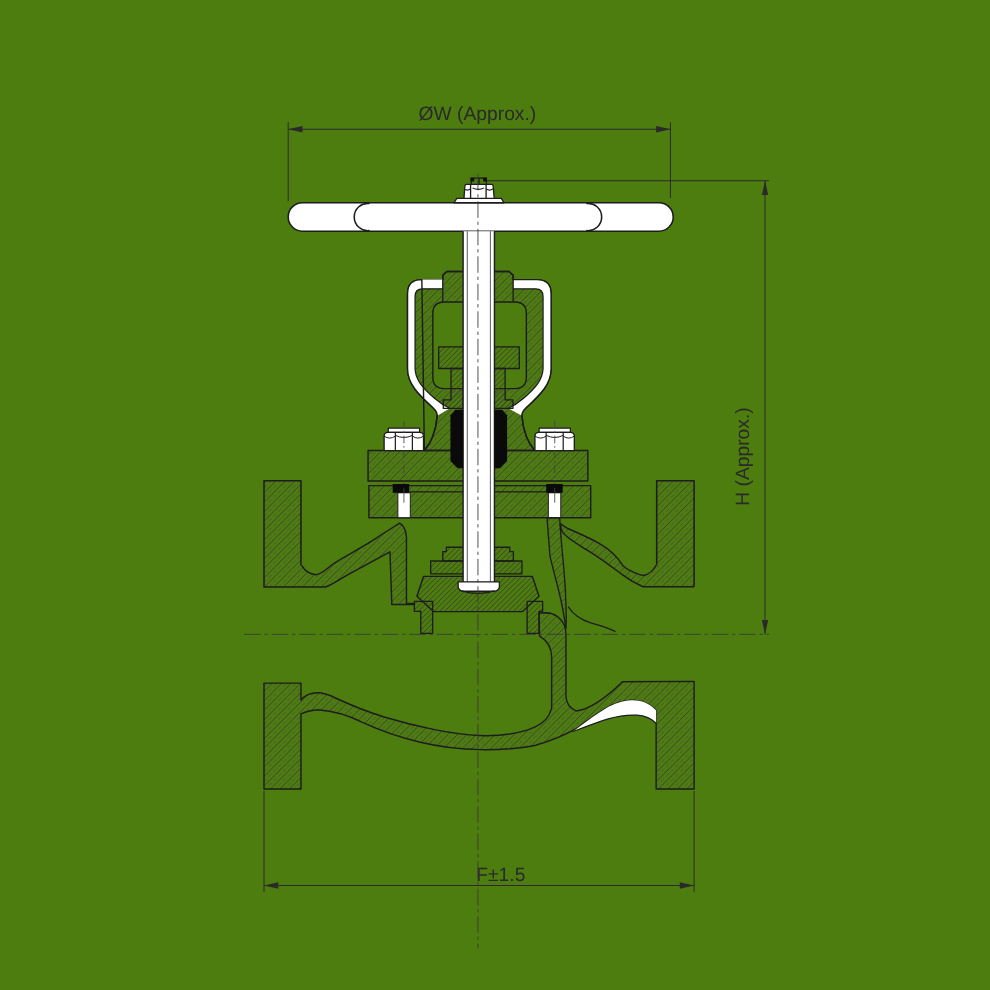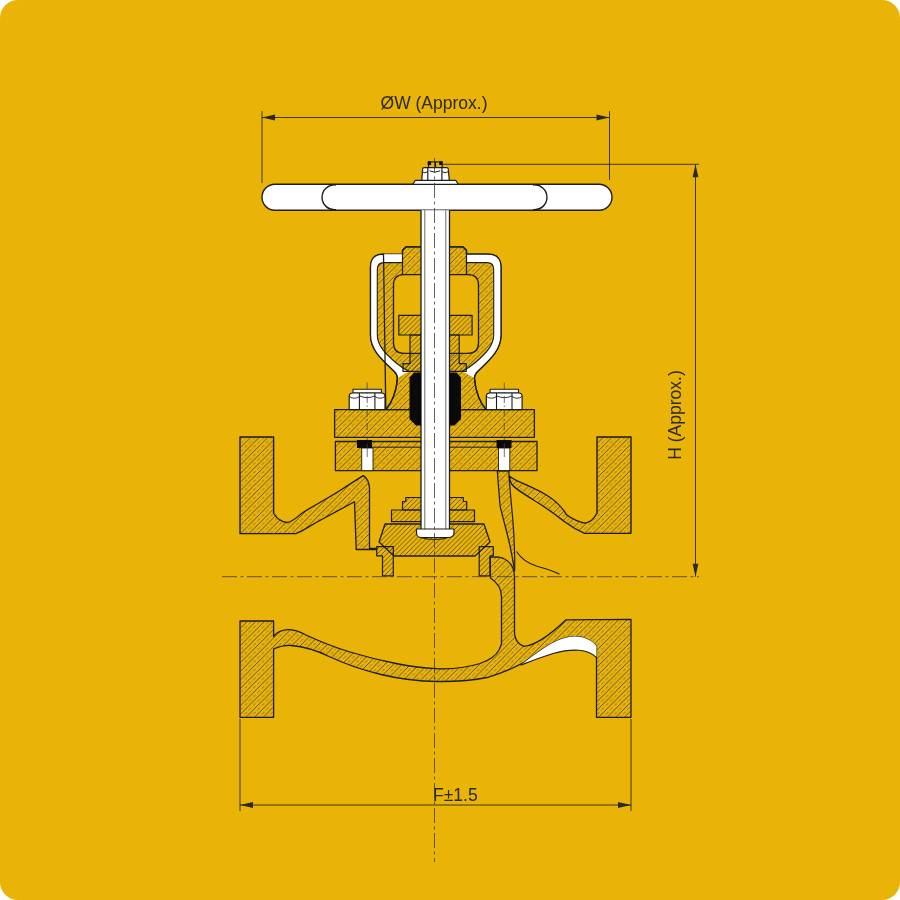--- a/index.html
+++ b/index.html
@@ -1,16 +1,16 @@
 <!DOCTYPE html>
 <html><head>
 <meta charset="utf-8">
 <style>
   html,body{margin:0;padding:0;background:#fff;}
-  #page{width:900px;height:900px;background:#eab308;position:relative;font-family:"Liberation Sans", sans-serif;border-radius:18px;}
+  #page{width:900px;height:900px;background:#4d7c0f;position:relative;font-family:"Liberation Sans", sans-serif;}
   svg{display:block}
   text{fill:#2a2a2a;}
 </style>
 </head>
 <body>
 <div id="page">
 <svg width="900" height="900" viewBox="0 0 900 900">
 <defs>
   <pattern id="hb" patternUnits="userSpaceOnUse" width="8.6" height="8.6" patternTransform="translate(0,0)">
     <line x1="0" y1="8.6" x2="8.6" y2="0" stroke="#3a3a3a" stroke-width="0.8"></line>

